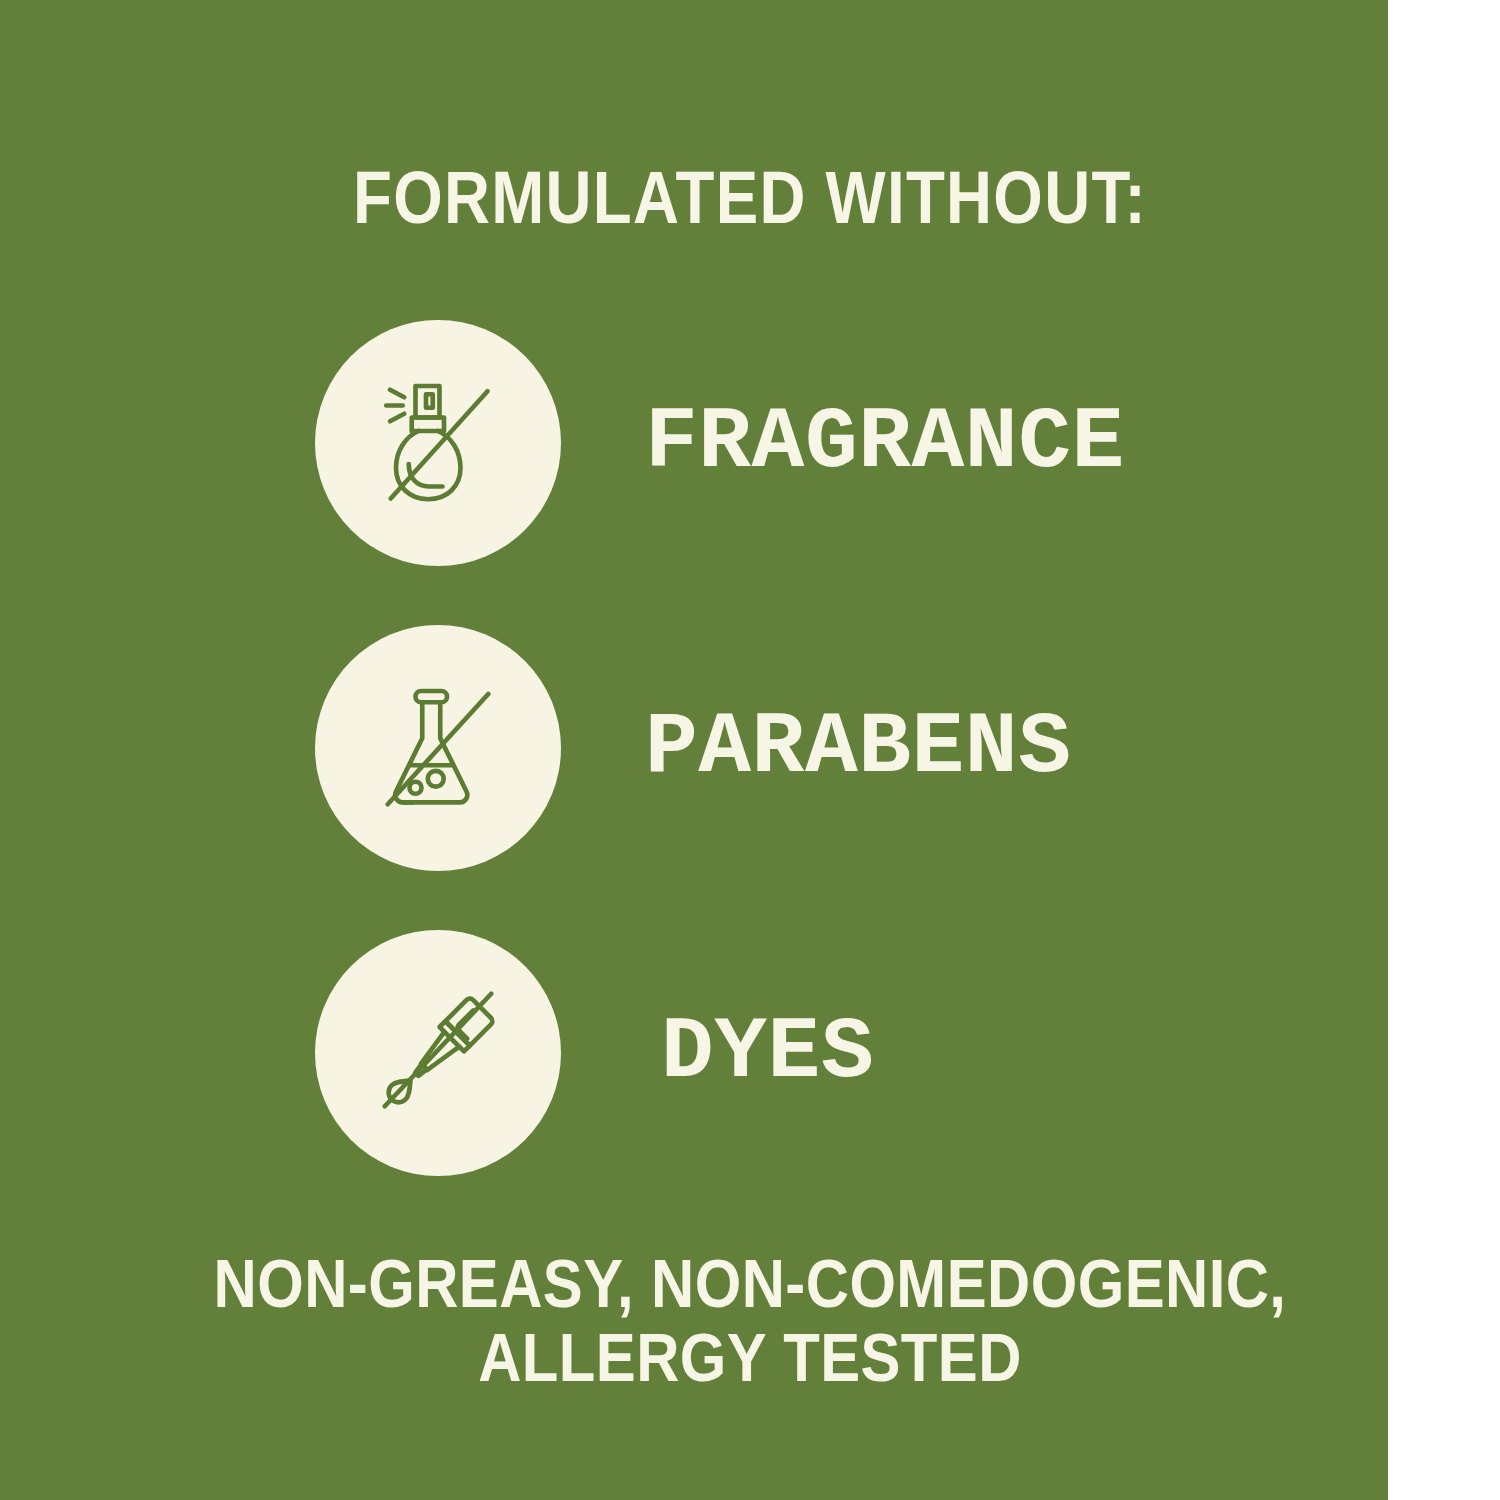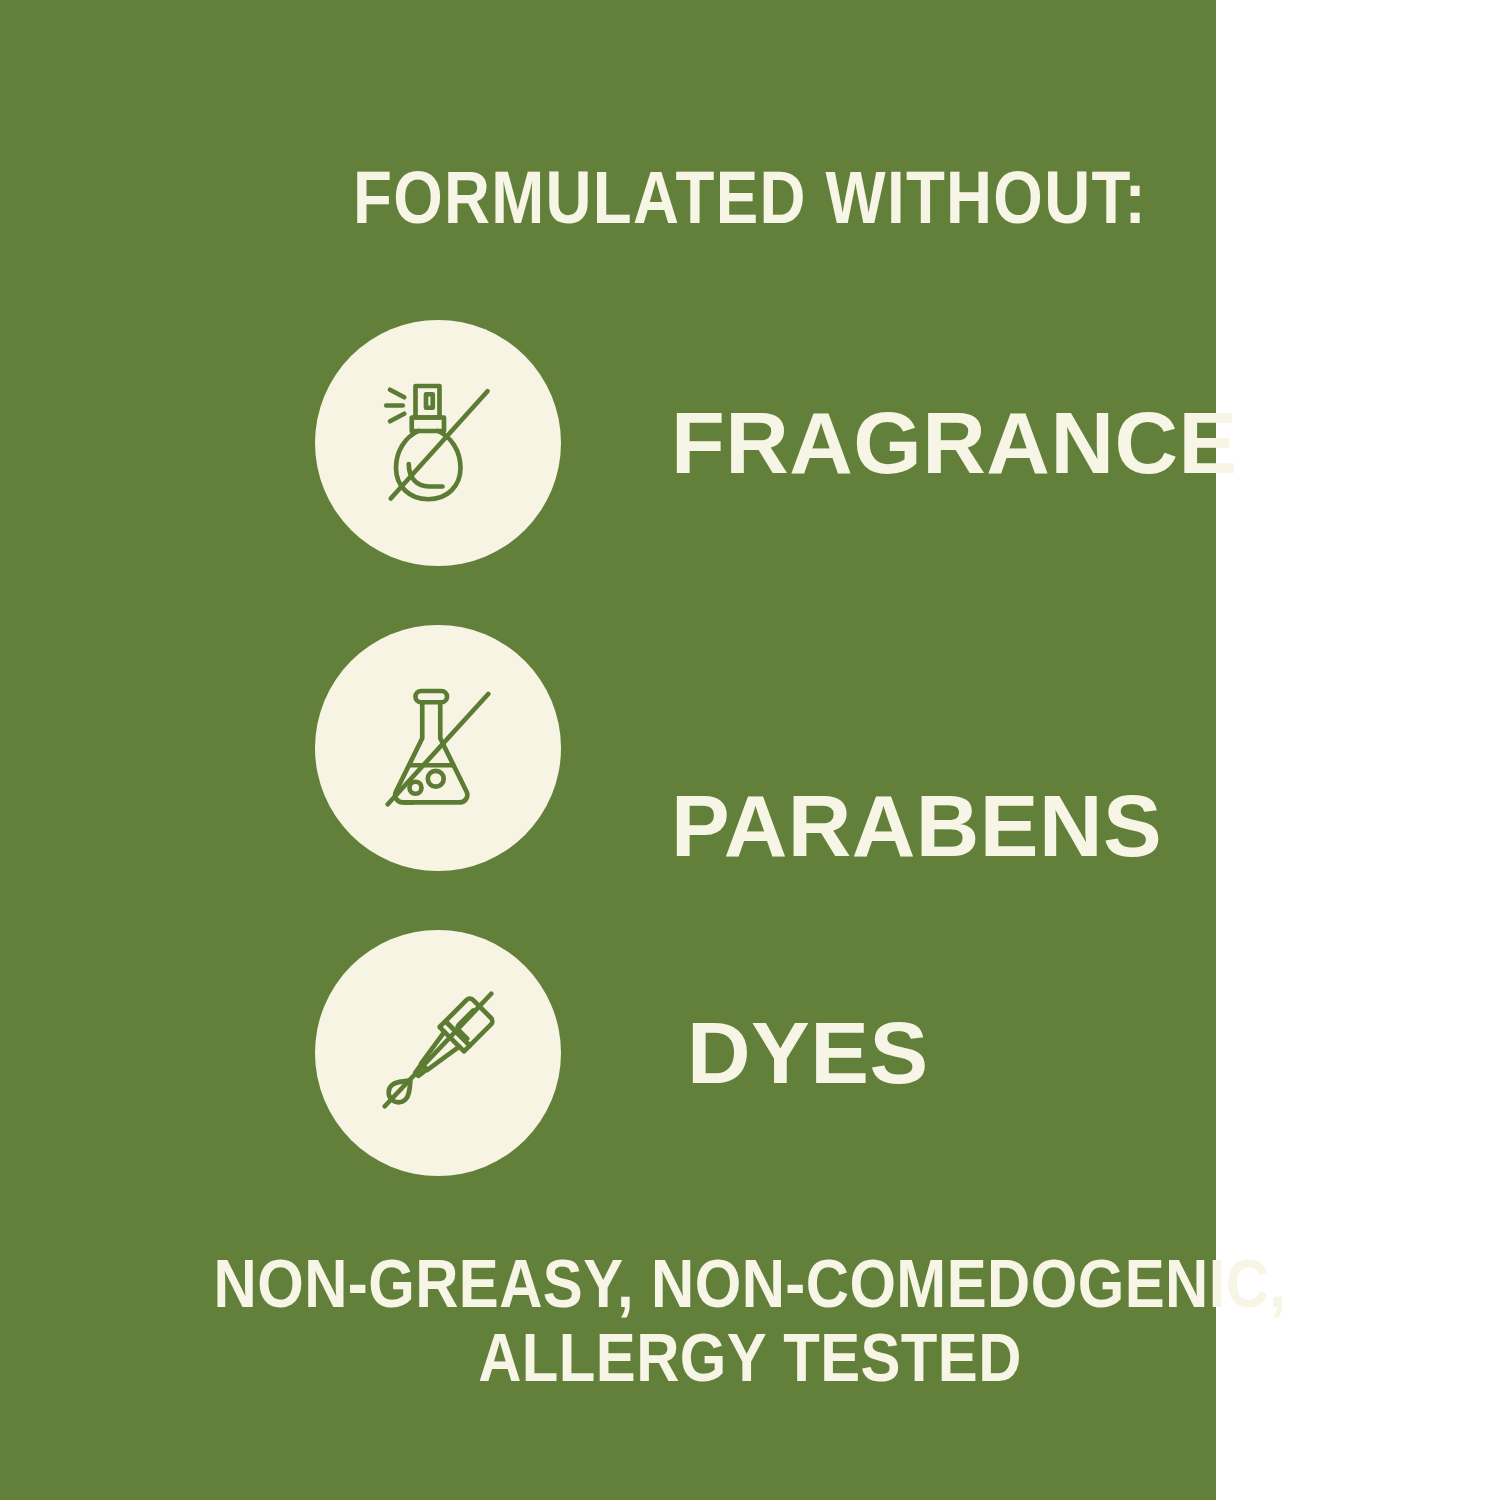--- a/index.html
+++ b/index.html
@@ -8,21 +8,21 @@
   }
   body {
     width: 1500px;
     height: 1500px;
     overflow: hidden;
     font-family: "Liberation Sans", sans-serif;
   }
 
   #card {
     position: relative;
-    width: 1216px;
+    width: 1388px;
     height: 1500px;
     background: #63803B;
     box-sizing: border-box;
   }
 
   
   #title {
     position: absolute;
     left: 0;
     top: 158px;
@@ -43,44 +43,44 @@
   
   .row {
     position: absolute;
     left: 315px;
     width: 1000px;
     height: 246px;
     display: flex;
     align-items: center;
   }
   #row-fragrance { top: 320px; }
-  #row-parabens  { top: 625px; align-items: flex-end; }
+  #row-parabens  { top: 625px; }
   #row-dyes      { top: 930px; gap: 16px; }
 
   .badge {
     position: relative;
     width: 246px;
     height: 246px;
     border-radius: 50%;
     background: #F7F4E4;
     flex: 0 0 auto;
     display: flex;
     align-items: center;
     justify-content: center;
   }
   .badge svg {
     display: block;
     width: 150px;
     height: 150px;
   }
 
   .row-label {
-    margin-left: 110px;
+    margin-left: 84px;
     color: #F7F5E6;
-    font-family: Liberation Sans, sans-serif;
+    font-family: Liberation Mono, monospace;
     font-weight: 700;
     font-size: 88px;
     line-height: 90px;
     letter-spacing: 0.5px;
     white-space: nowrap;
     user-select: none;
   }
 
   
   #footer {

